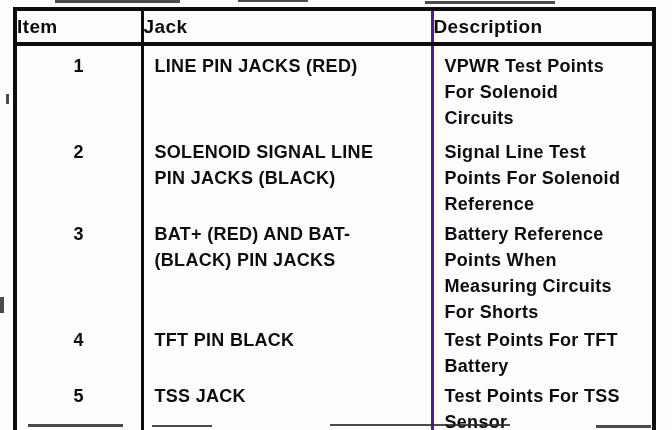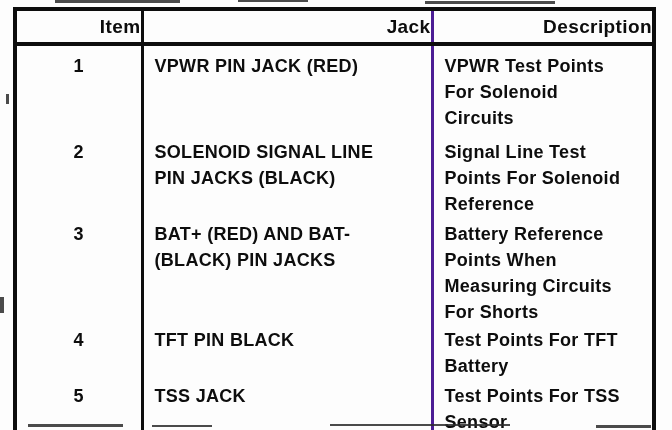--- a/index.html
+++ b/index.html
@@ -29,21 +29,21 @@
   col.c-item { width: 127px; }
   col.c-jack { width: 290px; }
   col.c-desc { width: 222px; }
   th {
     height: 31px;
     padding: 0;
     border-bottom: 4px solid #0d0d0d;
     font-size: 19px;
     font-weight: 700;
     letter-spacing: 0.4px;
-    text-align: right;
+    text-align: left;
     vertical-align: middle;
   }
   td {
     vertical-align: top;
     font-size: 18px;
     font-weight: 700;
     line-height: 26px;
     letter-spacing: 0.3px;
     padding: 2px 6px 0 11px;
     white-space: pre-line;
@@ -90,21 +90,21 @@
     <thead>
       <tr>
         <th class="col-item">Item</th>
         <th class="col-jack">Jack</th>
         <th class="col-desc">Description</th>
       </tr>
     </thead>
     <tbody>
       <tr class="row-1">
         <td class="item-cell">1</td>
-        <td class="jack-cell">VPWR PIN JACK (RED)</td>
+        <td class="jack-cell">LINE PIN JACKS (RED)</td>
         <td class="desc-cell">VPWR Test Points
 For Solenoid
 Circuits</td>
       </tr>
       <tr class="row-2">
         <td class="item-cell">2</td>
         <td class="jack-cell">SOLENOID SIGNAL LINE
 PIN JACKS (BLACK)</td>
         <td class="desc-cell">Signal Line Test
 Points For Solenoid

